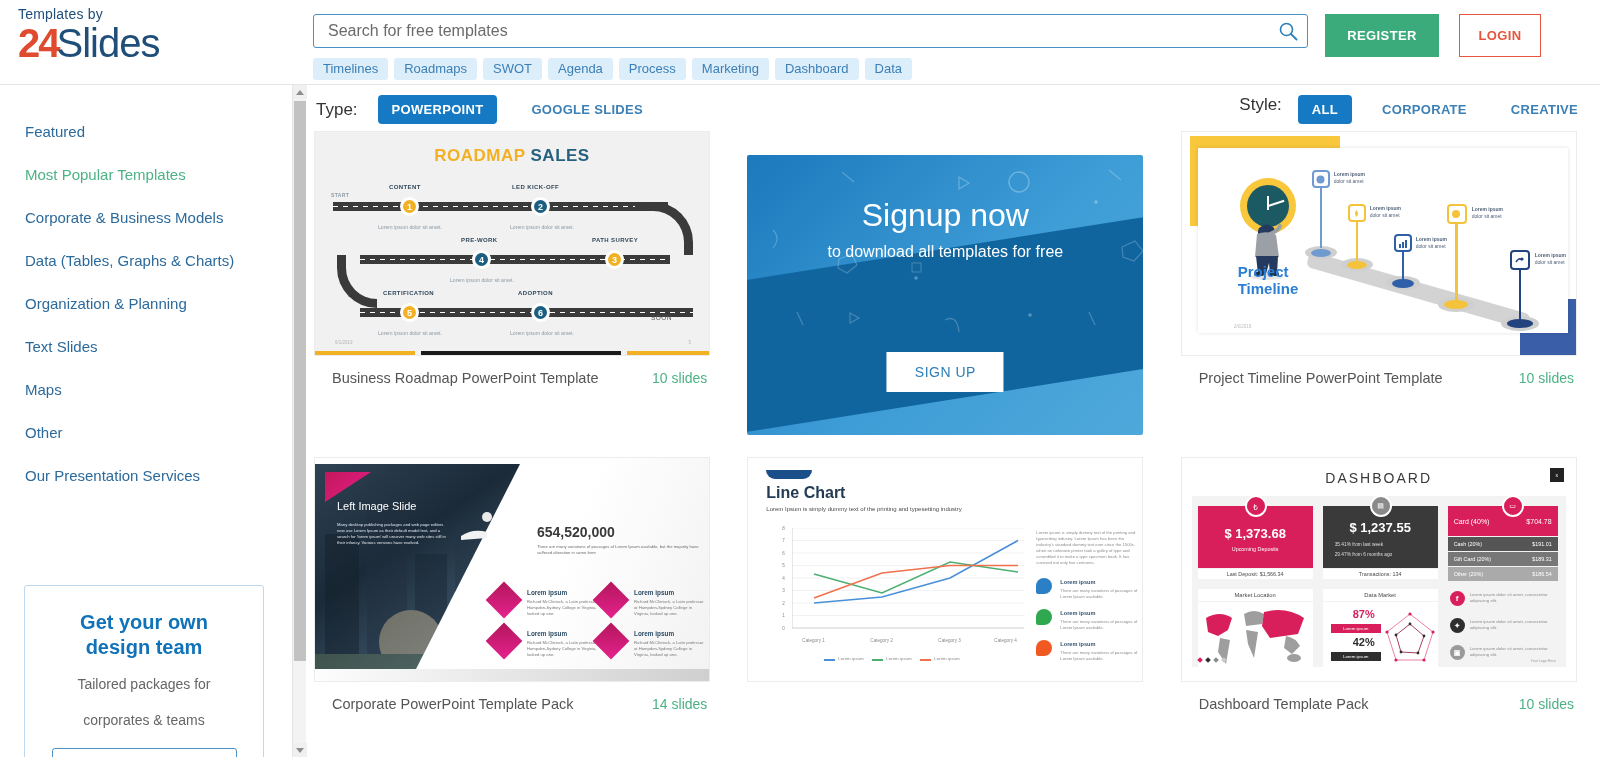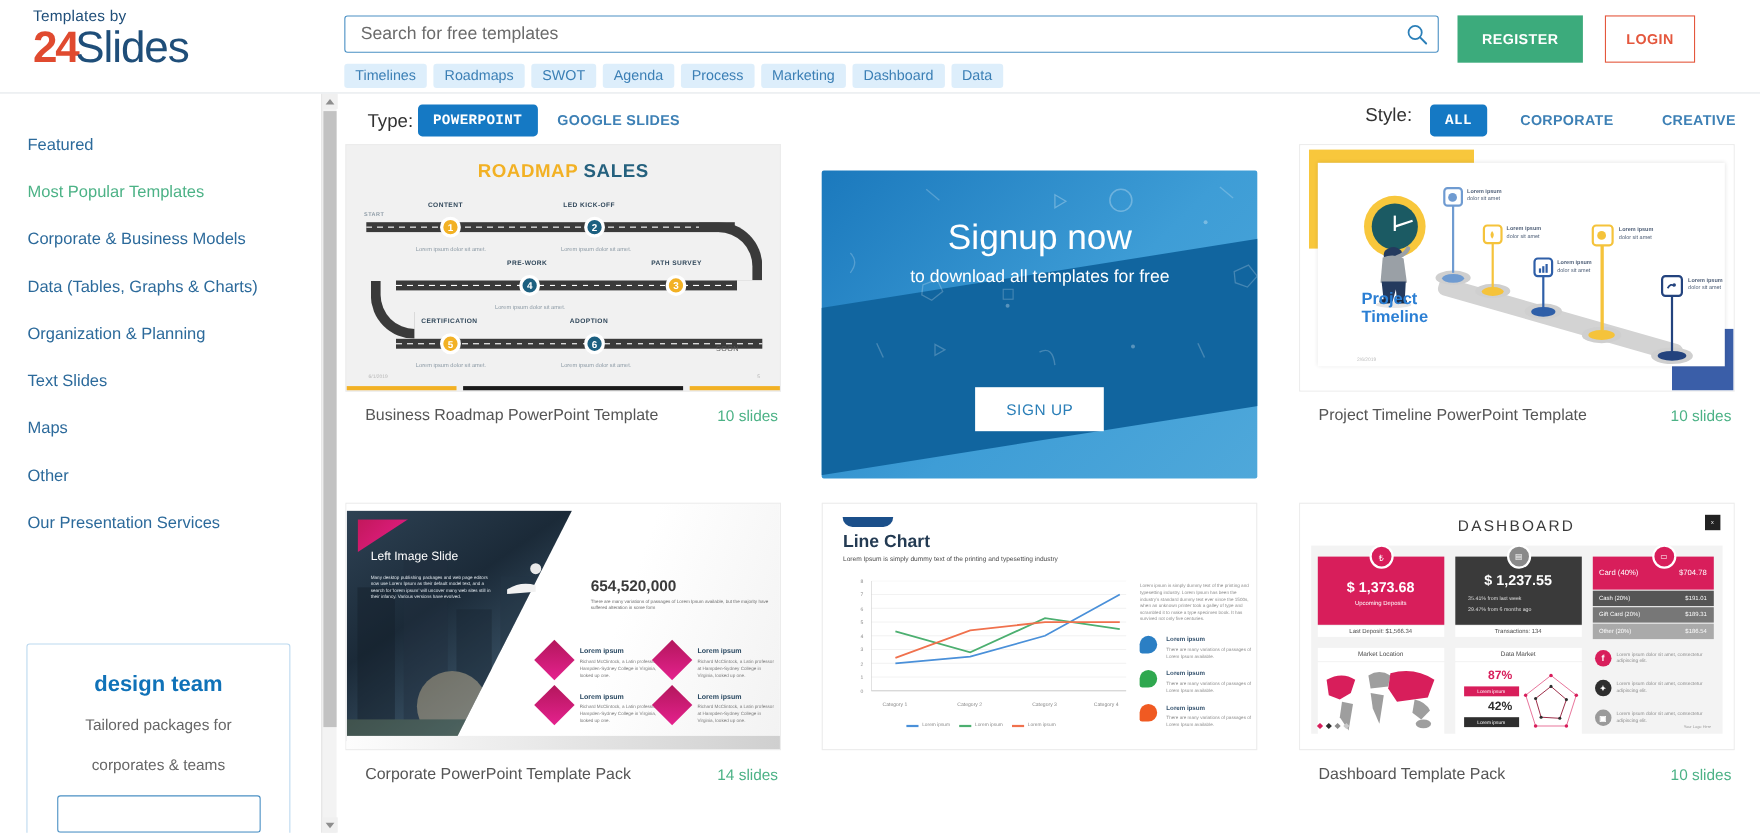--- a/index.html
+++ b/index.html
@@ -9,21 +9,21 @@
     font-family:"Liberation Sans", sans-serif;
     background:#ffffff; color:#333;
     -webkit-font-smoothing:antialiased;
   }
 
   
   .header{
     position:absolute; top:0; left:0; width:1600px; height:85px;
     background:#fff; border-bottom:1px solid #e2e6ea; z-index:40;
   }
-  .logo{ position:absolute; left:30px; top:6px; width:200px; }
+  .logo{ position:absolute; left:18px; top:6px; width:200px; }
   .logo-top{ font-size:14px; color:#1f4e79; letter-spacing:.2px; }
   .logo-main{ display:flex; align-items:baseline; font-size:40px; line-height:42px; font-weight:400;}
   .logo-24{ color:#e04a2f; font-weight:600; letter-spacing:-2px; }
   .logo-slides{ color:#1f4e79; font-weight:400; letter-spacing:-1px; margin-left:-2px;}
 
   .search-wrap{ position:absolute; left:313px; top:14px; width:995px; height:34px;}
   .search-input{
     width:100%; height:34px; border:1px solid #4a90c4; border-radius:3px;
     padding:0 40px 0 14px; font-size:16px; color:#555;
     font-family:"Liberation Sans", sans-serif; outline:none; background:#fff;
@@ -86,28 +86,28 @@
   .vs-arrow.down i{ border-top:5px solid #8e8e8e; }
   .vs-thumb{
     position:absolute; left:1px; top:16px; width:12px; height:560px;
     background:#c2c2c2; border-radius:0; cursor:pointer;
   }
 
   
   .main{ position:absolute; left:306px; top:85px; width:1294px; height:672px; background:#fff; overflow:hidden;}
 
   .filterbar{ position:relative; height:46px; }
-  .fl-left{ position:absolute; left:28px; top:10px; display:flex; align-items:center; gap:4px;text-align:center;}
+  .fl-left{ position:absolute; left:10px; top:10px; display:flex; align-items:center; gap:20px;text-align:center;}
   .fl-right{ position:absolute; right:8px; top:10px; display:flex; align-items:flex-start; gap:16px;margin-left:16px;}
   .fl-label{ font-size:17px; color:#333; }
   .pill{
     font-size:13px; font-weight:bold; letter-spacing:.3px; color:#3d80b5;
     padding:7px 14px; border-radius:4px; cursor:pointer; white-space:nowrap;
   }
-  .pill.on{ background:#1579c4; color:#fff;font-family:Liberation Mono, monospace; }
+  .pill.on{ background:#1579c4; color:#fff; }
 
   .grid{ position:relative; padding:0 8px; }
   .row{ display:flex; gap:22px; margin-bottom:22px; }
   .card{ width:428px; }
   .thumb{
     width:396px; height:225px; background:#f0f0f0; position:relative; overflow:hidden;
     border:1px solid #ececec; cursor:pointer;
   }
   .meta{ display:flex; justify-content:space-between; align-items:center; padding:14px 18px 0 18px;}
   .meta-title{ font-size:14.5px; color:#555; }
@@ -267,20 +267,21 @@
     <li class="side-item">Corporate &amp; Business Models</li>
     <li class="side-item">Data (Tables, Graphs &amp; Charts)</li>
     <li class="side-item">Organization &amp; Planning</li>
     <li class="side-item">Text Slides</li>
     <li class="side-item">Maps</li>
     <li class="side-item">Other</li>
     <li class="side-item">Our Presentation Services</li>
   </ul>
 
   <div class="promo">
+    <div class="promo-title">Get your own</div>
     <div class="promo-title">design team</div>
     <div class="promo-sub">Tailored packages for</div>
     <div class="promo-sub">corporates &amp; teams</div>
     <button class="promo-btn"></button>
   </div>
 </div>
 
 <div class="vscroll">
   <div class="vs-arrow up">
       <i></i>

